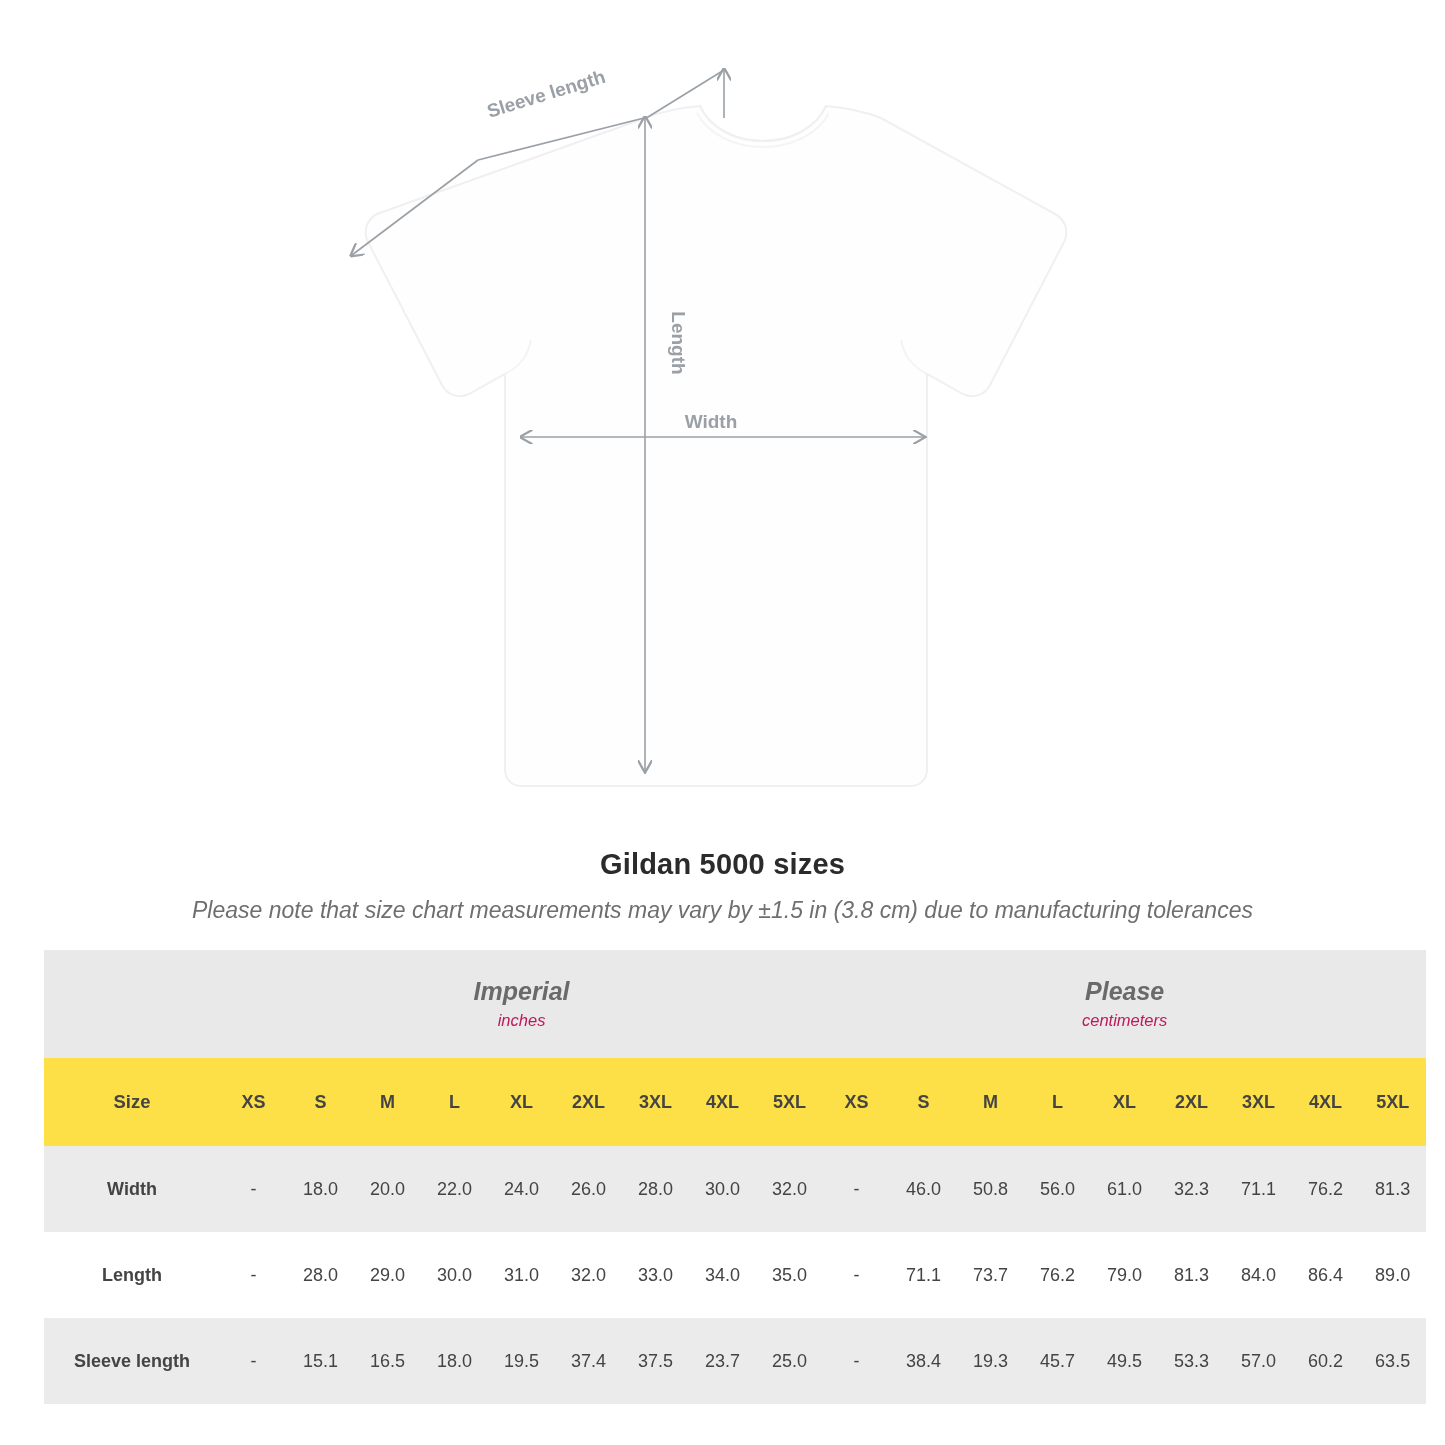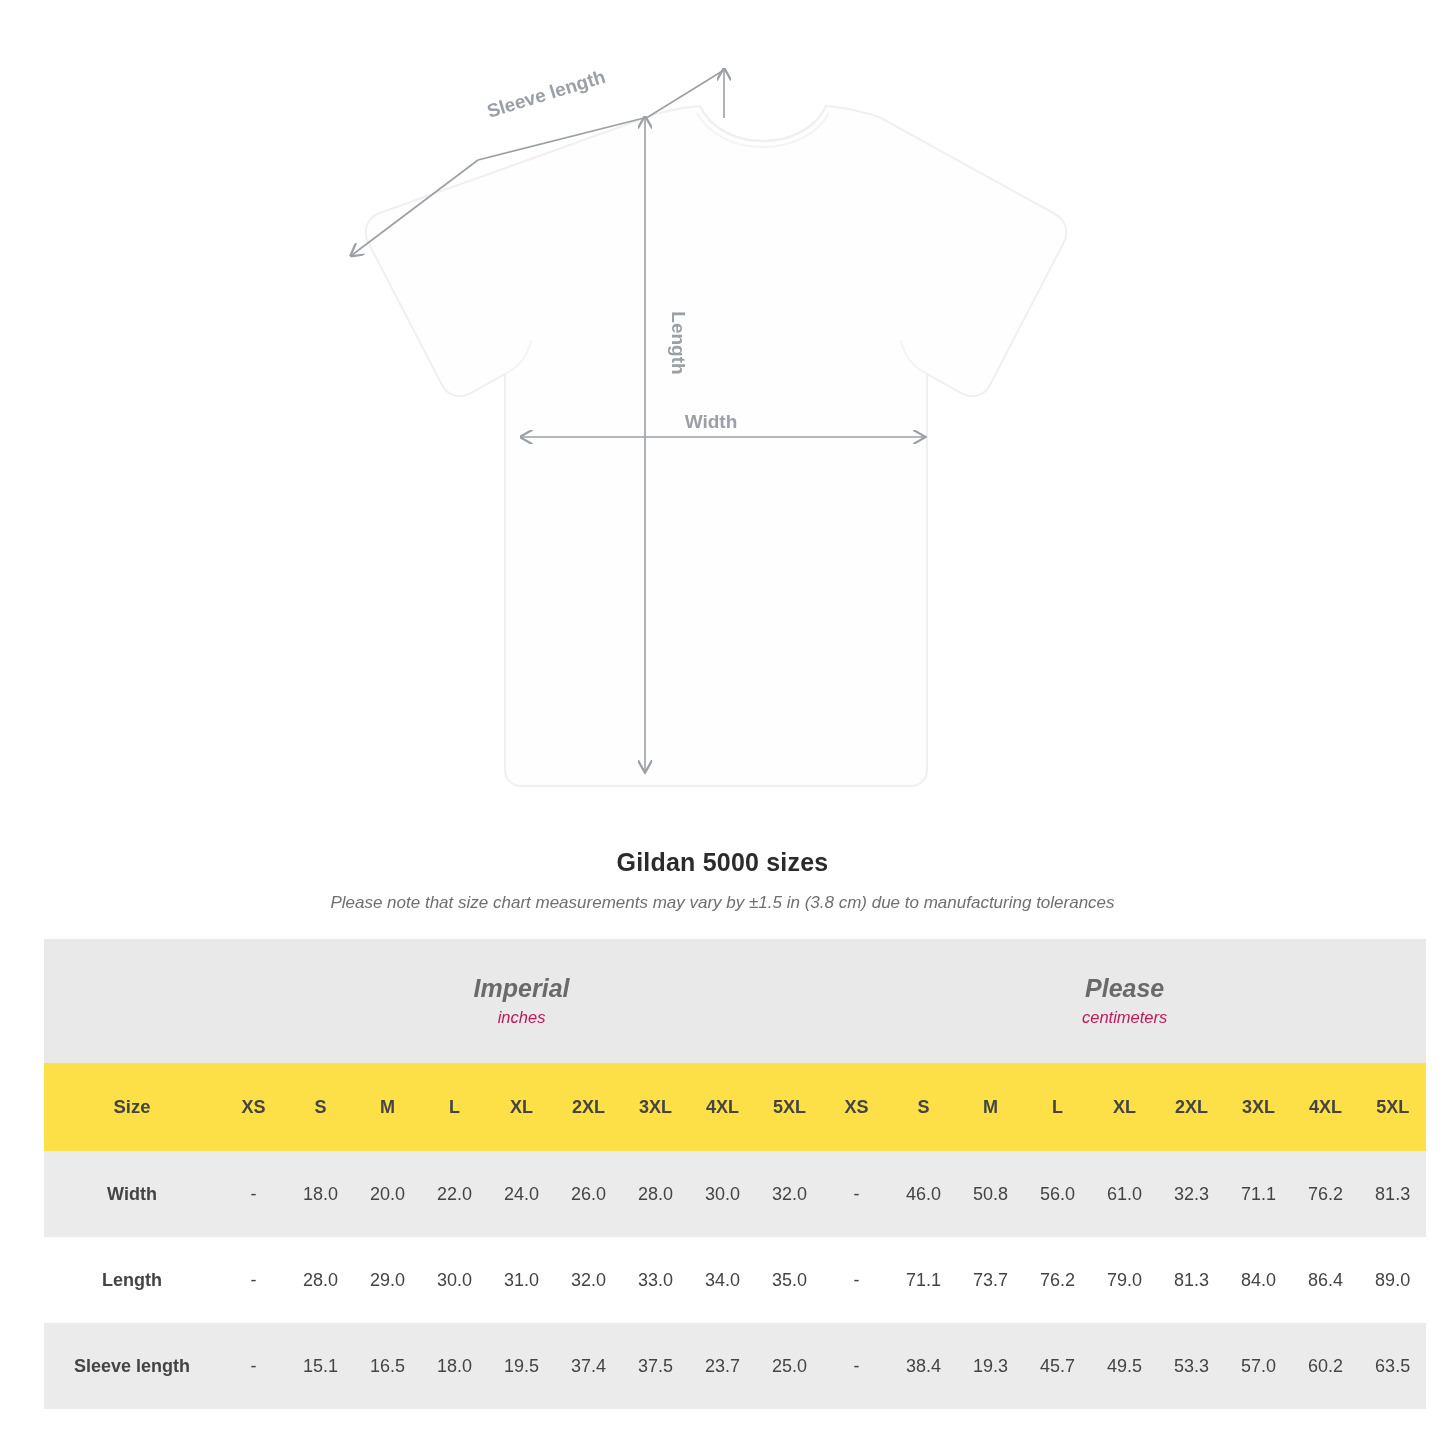--- a/index.html
+++ b/index.html
@@ -31,28 +31,28 @@
     width: 1445px;
     height: 830px;
   }
 
   
   .title-block {
     text-align: center;
     padding-top: 18px;
   }
   .chart-title {
-    font-size: 25px;
+    font-size: 29px;
     font-weight: bold;
     color: #2b2b2b;
     margin: 0 0 16px 0;
     letter-spacing: 0.2px;
   }
   .chart-note {
-    font-size: 17px;
+    font-size: 23px;
     font-style: italic;
     color: #6f6f6f;
     margin: 4px;
   }
 
   
   .table-wrap {
     margin-top: 26px;
     padding: 0 44px;
     box-sizing: border-box;
@@ -68,21 +68,21 @@
     text-align: center;
     vertical-align: middle;
     font-size: 18px;
     color: #444444;
     border: none;
   }
 
   
   .unit-row td {
     background: #e9e9e9;
-    height: 124px;
+    height: 108px;
     padding: 0;
   }
   .unit-name {
     font-size: 25px;
     font-style: italic;
     font-weight: bold;
     color: #6a6a6a;
     line-height: 1.05;
   }
   .unit-sub {

